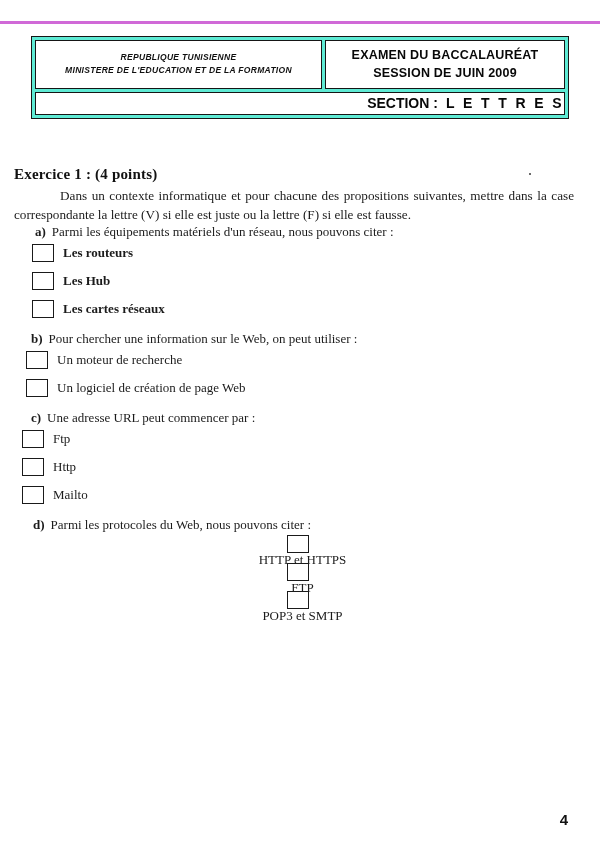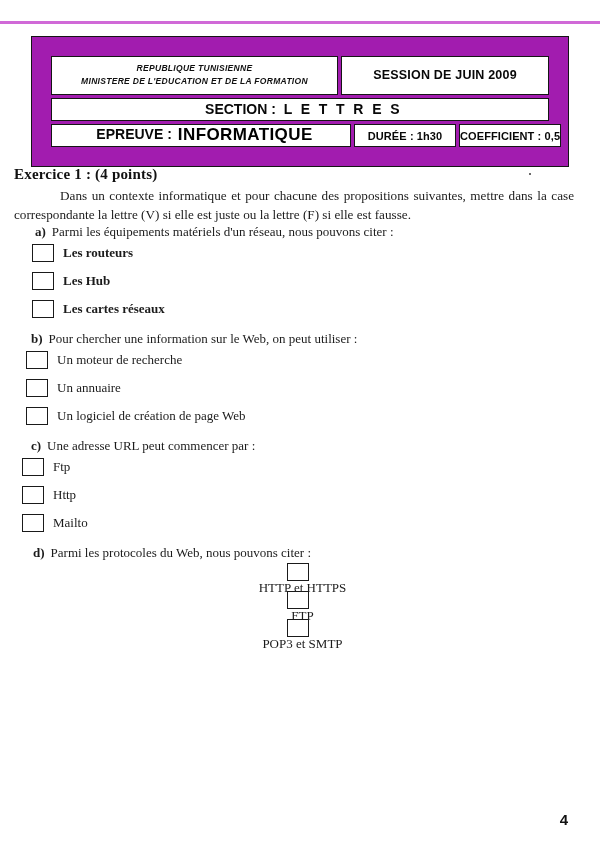--- a/index.html
+++ b/index.html
@@ -28,23 +28,23 @@
     opacity: 0.85;
   }
 
   
   .header-frame {
     position: absolute;
     left: 31px;
     top: 36px;
     width: 538px;
     border: 1.5px solid #151515;
-    padding: 19px;
+    padding: 3px;
     box-sizing: border-box;
-    background: #a21caf;
+    background: #5eead4;
   }
   .header-row {
     display: flex;
     align-items: stretch;
   }
   .header-row + .header-row {
     margin-top: 3px;
   }
   .hbox {
     border: 1.5px solid #151515;
@@ -82,21 +82,21 @@
     font-size: 12.5px;
     line-height: 1.45;
     letter-spacing: 0.2px;
     color: #080808;
     text-align: center;
     white-space: nowrap;
   }
 
   .hbox-section {
     flex: 1 1 auto;
-    align-items: center;
+    align-items: flex-end;
     justify-content: center;
     padding: 2px 0 3px 7px;
     min-height: 21px;
   }
   .hbox-section .line {
     font-weight: bold;
     font-size: 14px;
     color: #080808;
     white-space: nowrap;
   }
@@ -259,44 +259,33 @@
 <div class="scan-rule"></div>
 
 <div class="header-frame">
 
   <div class="header-row">
     <div class="hbox hbox-ministry">
       <div class="line">REPUBLIQUE TUNISIENNE</div>
       <div class="line">MINISTERE DE L'EDUCATION ET DE LA FORMATION</div>
     </div>
     <div class="hbox hbox-exam">
+      <div class="line">EXAMEN DU BACCALAURÉAT</div>
       <div class="line">SESSION DE JUIN 2009</div>
     </div>
   </div>
 
   <div class="header-row">
     <div class="hbox hbox-section">
       <div class="line">
         <span>SECTION :</span><span class="spaced" style="margin-left:8px">L E T T R E S</span>
       </div>
     </div>
   </div>
 
-  <div class="header-row">
-    <div class="hbox hbox-epreuve">
-      <span class="lbl">EPREUVE :</span>
-      <span class="subject">INFORMATIQUE</span>
-    </div>
-    <div class="hbox hbox-duree">
-      <div class="line">DURÉE : 1h30</div>
-    </div>
-    <div class="hbox hbox-coef">
-      <div class="line">COEFFICIENT :  0,5</div>
-    </div>
-  </div>
 
 </div>
 
 <div class="exercise">
   <h1 class="ex-title">Exercice 1 : (4 points)</h1>
   <p class="ex-intro"><span class="indent"></span><span>Dans un contexte informatique et pour chacune des propositions suivantes, mettre dans la case correspondante la lettre (V) si elle est juste ou la lettre (F) si elle est fausse.</span></p>
 </div>
 <div class="stray-dot"></div>
 
 <div class="questions">
@@ -321,24 +310,20 @@
 
   <div class="qblock indent-b">
     <p class="qprompt"><span class="qletter">b)</span><span>Pour chercher une information sur le Web, on peut utiliser :</span></p>
     <ul class="options">
       <li class="opt">
         <span class="checkbox"></span>
         <span class="opt-label">Un moteur de recherche</span>
       </li>
       <li class="opt">
         <span class="checkbox"></span>
-        <span class="opt-label">Un annuaire</span>
-      </li>
-      <li class="opt">
-        <span class="checkbox"></span>
         <span class="opt-label">Un logiciel de création de page Web</span>
       </li>
     </ul>
   </div>
 
   <div class="qblock indent-c">
     <p class="qprompt"><span class="qletter">c)</span><span>Une adresse URL peut commencer par :</span></p>
     <ul class="options">
       <li class="opt">
         <span class="checkbox"></span>

